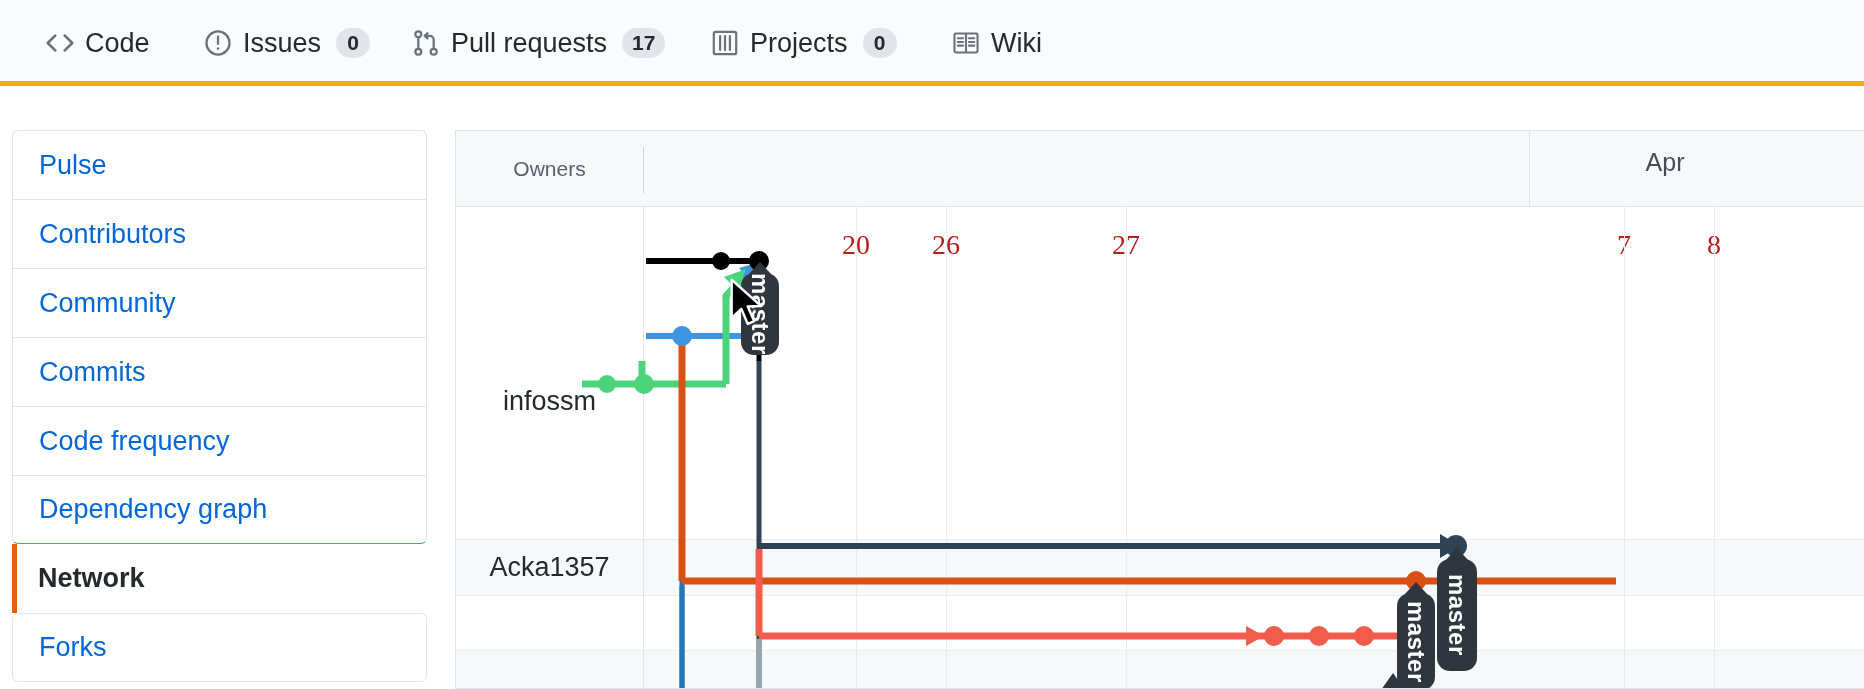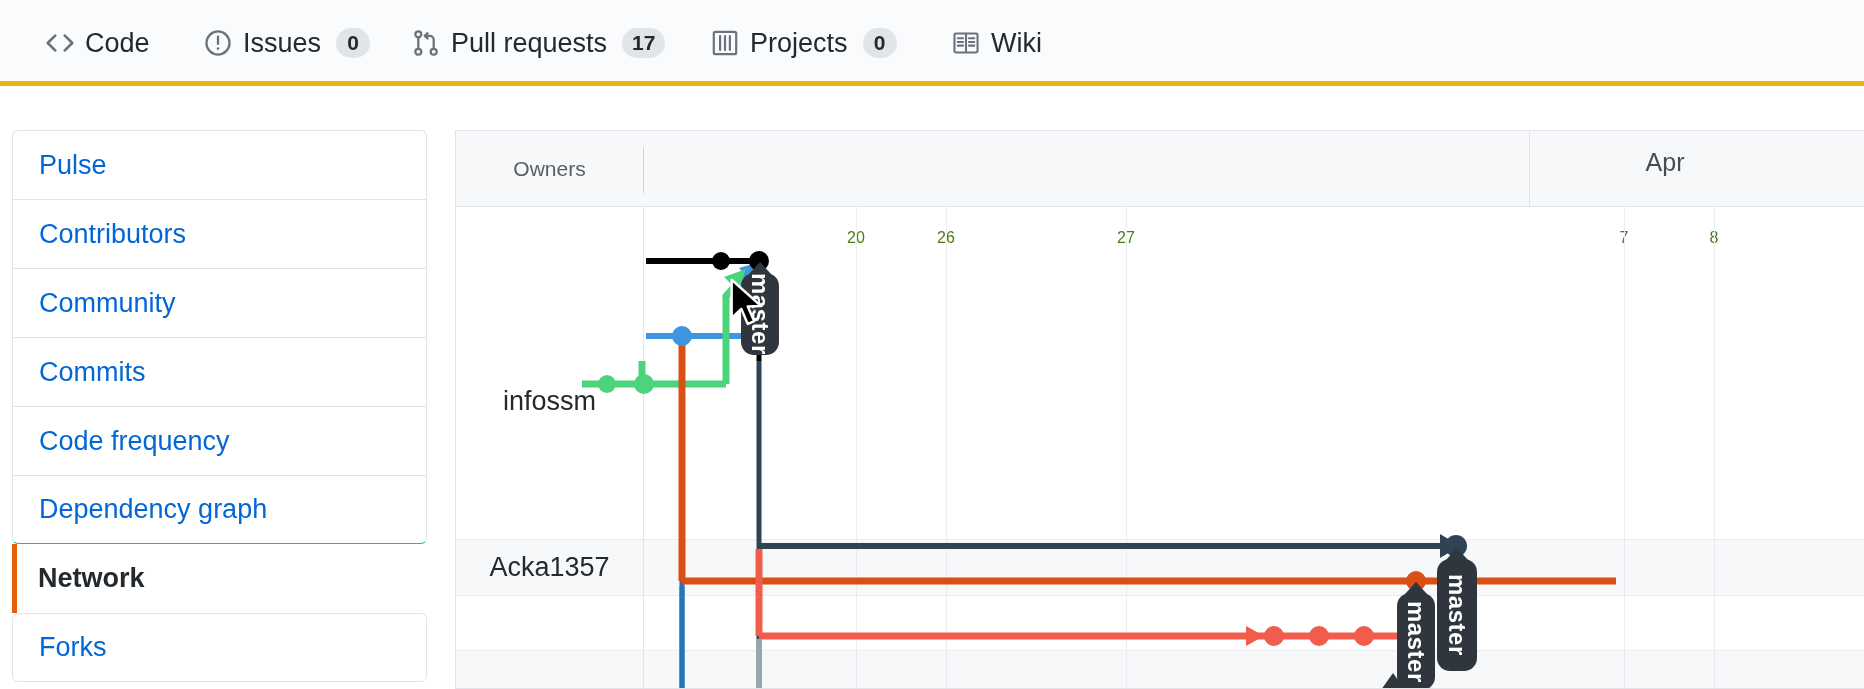--- a/index.html
+++ b/index.html
@@ -148,23 +148,24 @@
     color: #444d56;
     transform: translateX(-50%);
   }
   .month-sep {
     position: absolute;
     top: 0; width: 1px; height: 76px;
     background: #e1e4e8;
   }
   .day-tick-label {
     position: absolute;
-    font-size: 16px;
-    color: #4d7c0f;
+    font-size: 28px;
+    color: #b91c1c;
     transform: translateX(-50%);
+    font-family: Liberation Serif, serif;
   }
   .day-tick-mark {
     position: absolute;
     width: 1px;
     background: #d1d5da;
   }
 
   
   .row-band {
     position: absolute;

